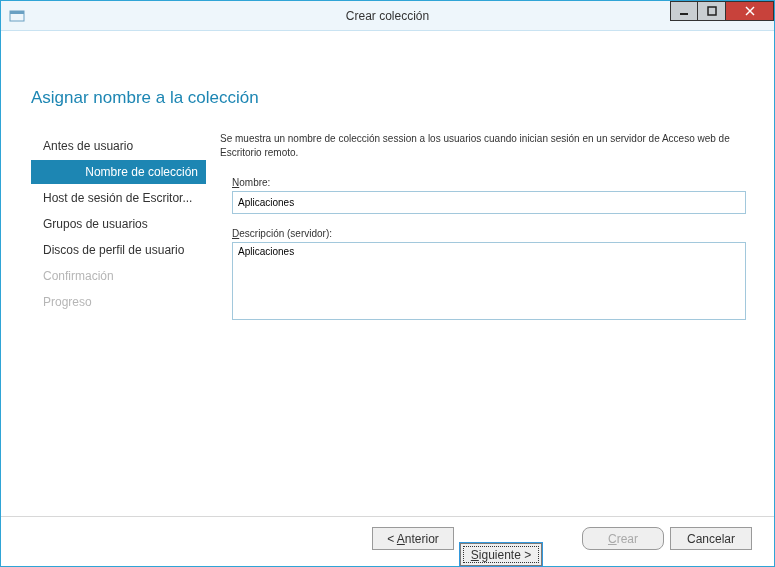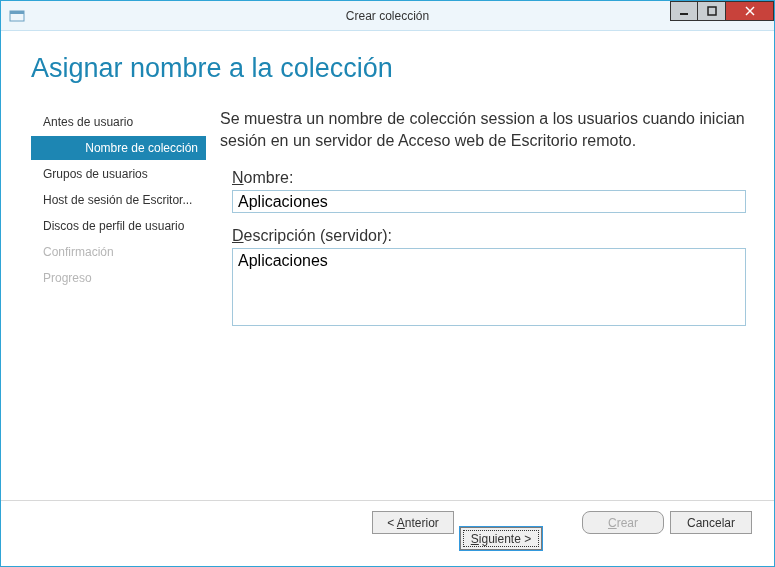--- a/index.html
+++ b/index.html
@@ -10,20 +10,21 @@
     height: 567px;
     overflow: hidden;
   }
   .window {
     width: 775px;
     height: 567px;
     border: 1px solid #2fa4d6;
     display: flex;
     flex-direction: column;
     background: #fff;
+    gap: 35px;
   }
   .titlebar {
     height: 30px;
     background: #eef6fb;
     border-bottom: 1px solid #c9e3f2;
     display: flex;
     align-items: center;
     position: relative;
   }
   .titlebar .app-icon {
@@ -67,21 +68,21 @@
     flex: 1;
     padding: 0 0 0 0;
     display: flex;
     flex-direction: column;
   }
   .header {
     padding: 22px 28px 10px 30px;
   }
   .header h1 {
     font-weight: 300;
-    font-size: 27px;
+    font-size: 17px;
     color: #1d86b3;
   }
   .body {
     flex: 1;
     display: flex;
     padding: 12px 28px 0 30px;
   }
   .sidebar {
     width: 175px;
     flex-shrink: 0;
@@ -102,21 +103,21 @@
     color: #fff;
     text-align: right;
   }
   .sidebar .step.disabled {
     color: #b6b6b6;
   }
   .main {
     flex: 1;
     padding-left: 14px;
     padding-top: 2px;
-    font-size: 16px;
+    font-size: 10px;
     color: #333;
   }
   .main .intro {
     line-height: 1.35;
     margin-bottom: 18px;
   }
   .field-label {
     margin-bottom: 3px;
     color: #333;
   }
@@ -135,21 +136,21 @@
     border: 1px solid #a2c8dc;
     padding: 3px 5px;
     font: inherit;
     outline: none;
     resize: none;
   }
   .field-block { margin-bottom: 14px; margin-left: 12px; }
 
   .footer {
     border-top: 1px solid #d8d8d8;
-    padding: 10px 22px 16px 0;
+    padding: 10px 22px 0 0;
     display: flex;
     justify-content: flex-end;
     gap: 6px;
   }
   .btn {
     min-width: 82px;
     height: 23px;
     border: 1px solid #9a9a9a;
     background: #efefef;
     font: inherit;
@@ -206,22 +207,22 @@
 
     <div class="header">
       <h1>Asignar nombre a la colección</h1>
     </div>
 
     <div class="body">
 
       <div class="sidebar">
         <div class="step">Antes de usuario</div>
         <div class="step active">Nombre de colección</div>
+        <div class="step">Host de sesión de Escritor...</div>
         <div class="step">Grupos de usuarios</div>
-        <div class="step">Host de sesión de Escritor...</div>
         <div class="step">Discos de perfil de usuario</div>
         <div class="step disabled">Confirmación</div>
         <div class="step disabled">Progreso</div>
       </div>
 
       <div class="main">
         <div class="intro">Se muestra un nombre de colección session a los usuarios cuando inician sesión en un servidor de Acceso web de Escritorio remoto.</div>
 
         <div class="field-block">
           <div class="field-label"><span class="accel">N</span><span>ombre:</span></div>

